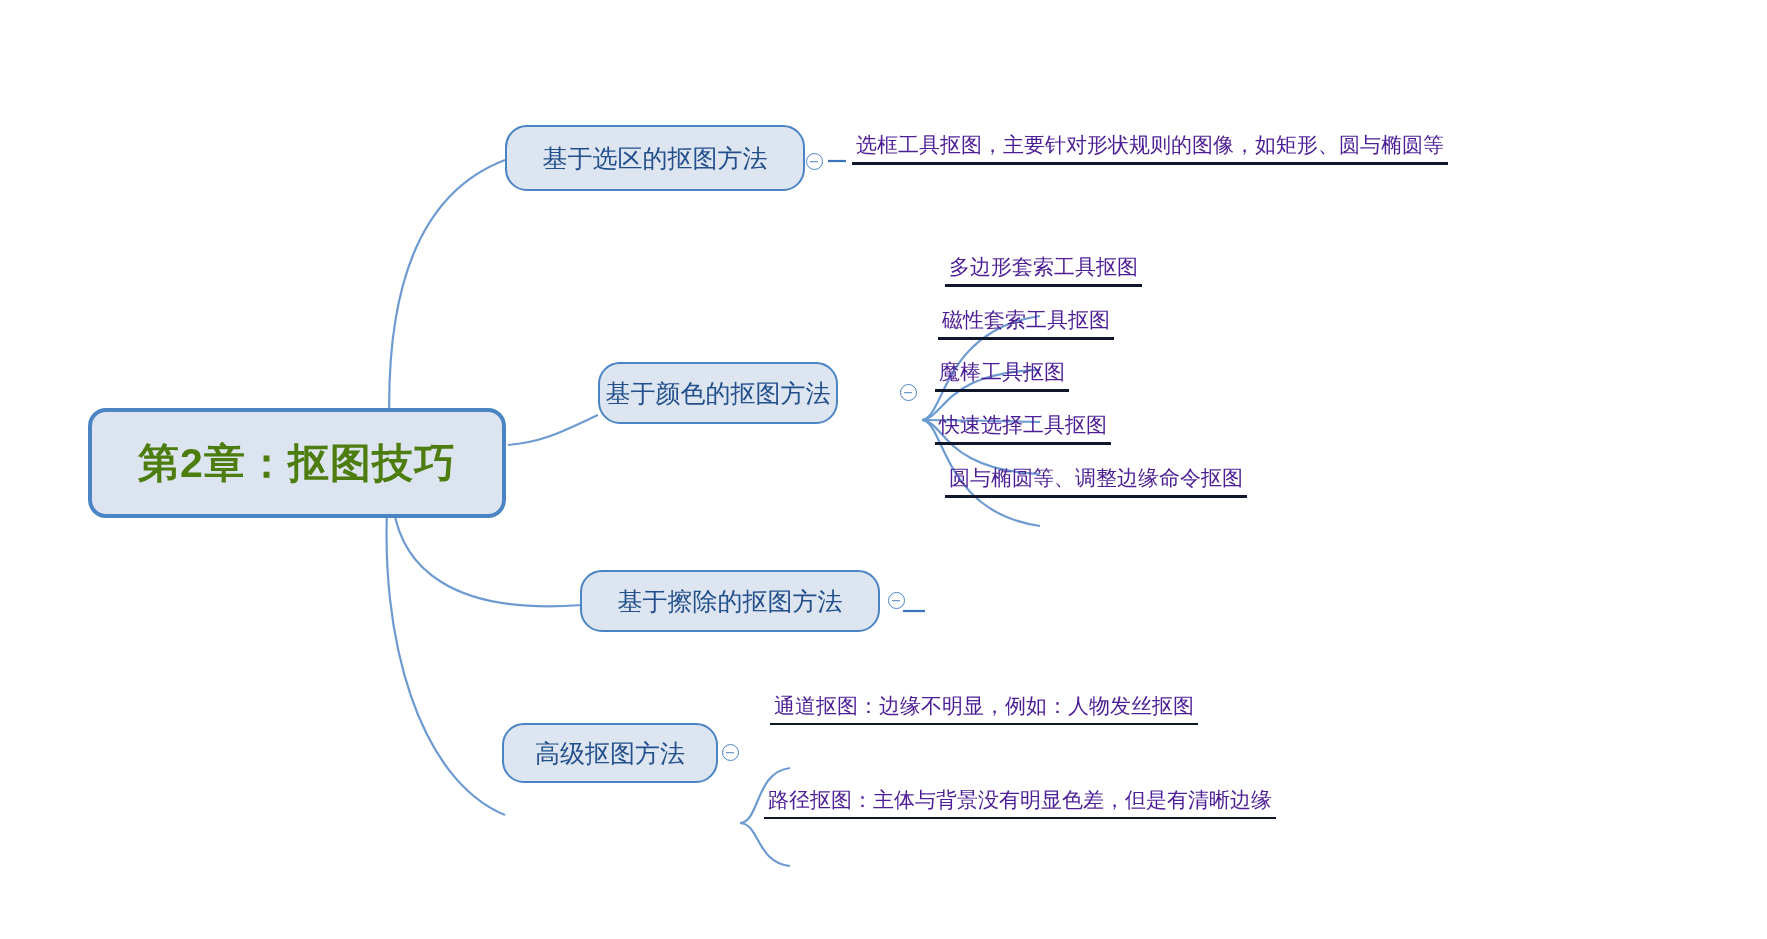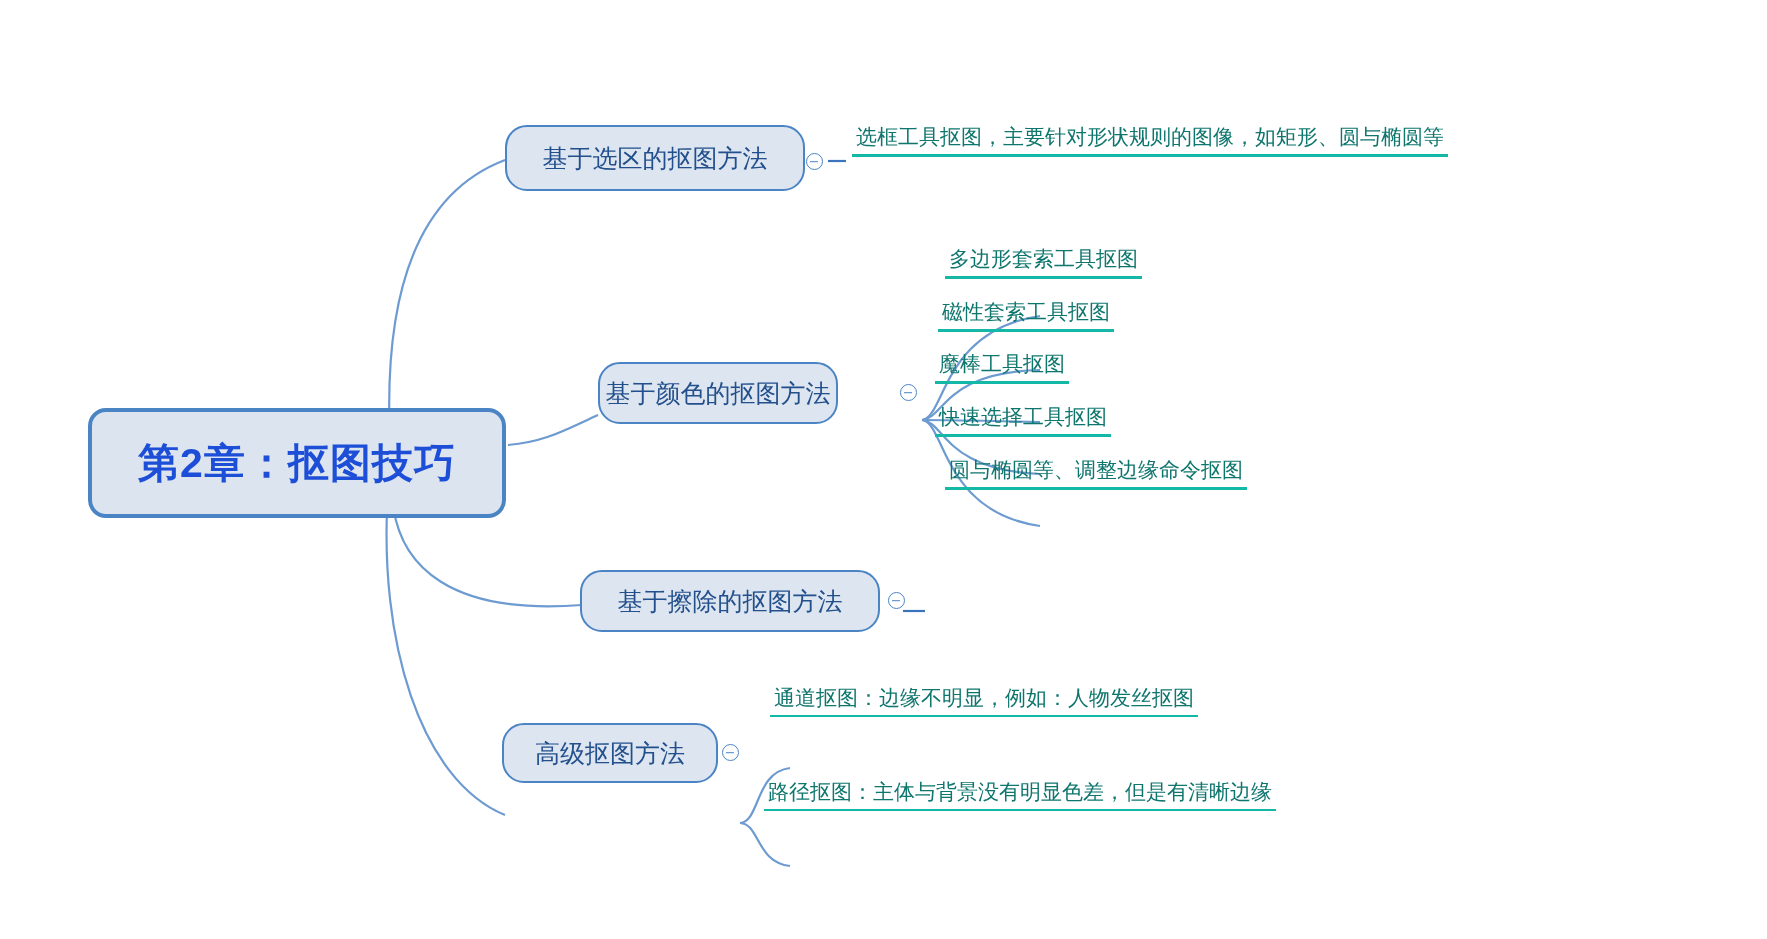--- a/index.html
+++ b/index.html
@@ -36,39 +36,40 @@
     z-index: 5;
   }
   .node-root {
     border-width: 4px;
     border-radius: 18px;
     border-color: #4a84c4;
     background: #dce4ef;
     font-size: 41px;
     font-weight: bold;
     letter-spacing: 1px;
-    color: #1d4ed8;
+    color: #4d7c0f;
   }
   .node-branch {
     font-size: 25px;
     font-weight: 500;
     color: #23508c;
     border-radius: 22px;
   }
 
   
   .leaf {
     position: absolute;
     z-index: 4;
-    color: #0f766e;
+    color: #4c1d95;
     font-size: 21px;
     line-height: 1.15;
     white-space: nowrap;
     padding: 0 4px 5px 4px;
-    border-bottom: 3px solid #14b8a6;
+    border-bottom: 3px solid #0f172a;
+    margin-top: 8px;
   }
   .leaf.thin { border-bottom-width: 2px; }
 
   
   .toggle {
     position: absolute;
     width: 17px; height: 17px;
     border: 1.6px solid #4a84c4;
     border-radius: 50%;
     background: #ffffff;

